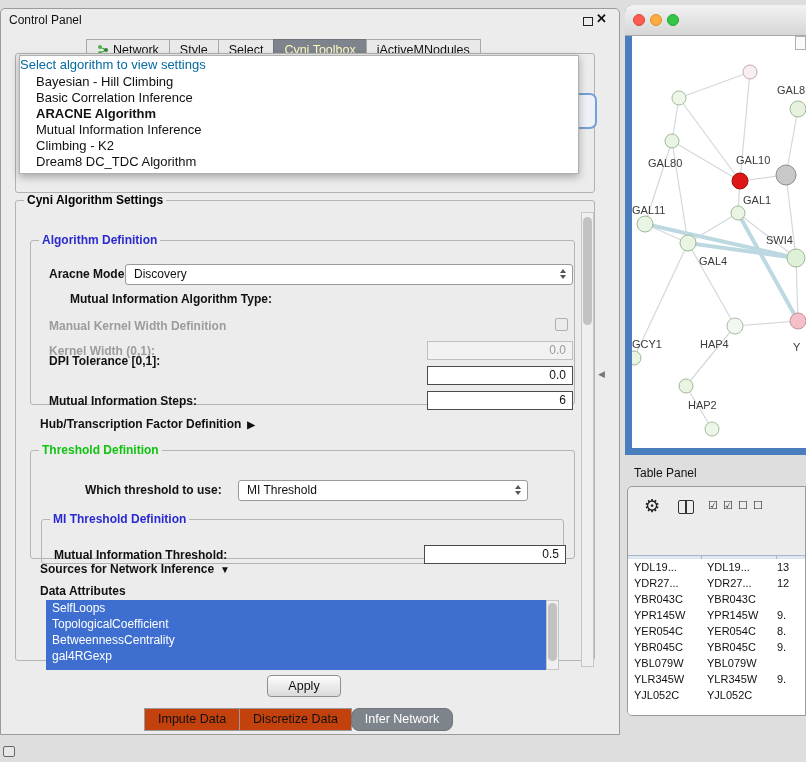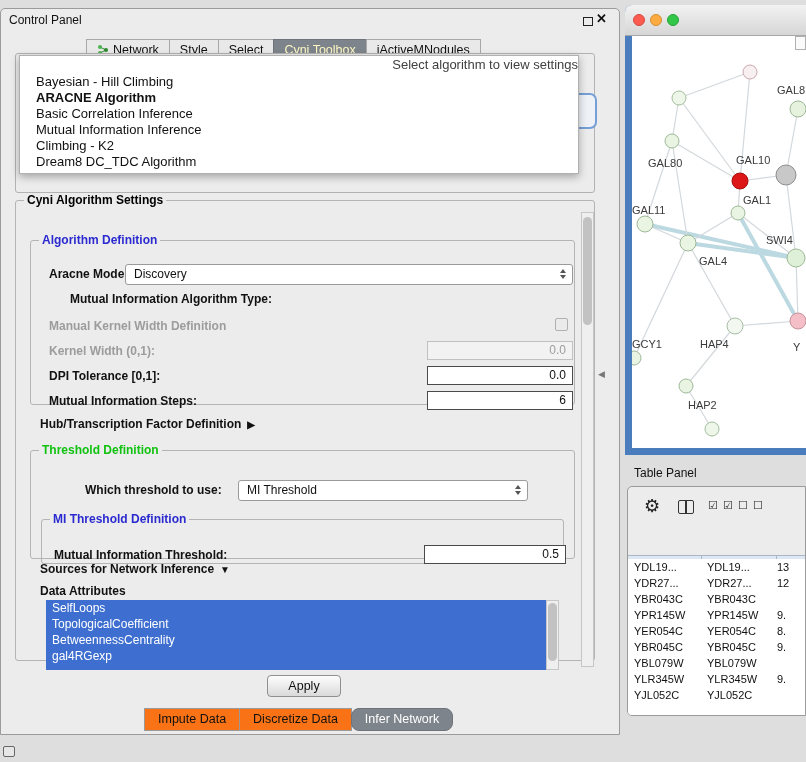--- a/index.html
+++ b/index.html
@@ -18,21 +18,21 @@
        margin-left:-1px;background:#e9e9e9;white-space:nowrap;display:flex;align-items:center;gap:4px;}
   .tab.selected{background:#7e848b;color:#fef9c3;border-color:#6f747a;}
 
   .outer-groupbox{position:absolute;left:14px;top:44px;width:580px;height:140px;
        border:1px solid #b2b2b2;border-radius:3px;background:#ececec;z-index:1;box-sizing:border-box;}
   .partial-combo-btn{position:absolute;left:566px;top:84px;width:30px;height:36px;
        border:2px solid #759fd6;border-radius:7px;background:#eef2f6;z-index:2;box-sizing:border-box;}
 
   .dropdown{position:absolute;left:18px;top:46px;width:558px;background:#fff;
        border:1px solid #b0b0b0;z-index:50;box-shadow:0 3px 8px rgba(0,0,0,.3);font-size:13px;padding-bottom:3px;}
-  .dd-placeholder{text-align:right;color:#404040;height:18px;line-height:18px;}
+  .dd-placeholder{text-align:left;color:#0369a1;height:18px;line-height:18px;}
   .dd-item{height:16px;line-height:16px;padding-left:16px;}
   .dd-item.bold{font-weight:bold;}
 
   fieldset.fs{position:absolute;border:1px solid #b4b4b4;border-radius:3px;padding:0;margin:0;box-sizing:border-box;}
   fieldset.fs legend{margin-left:8px;padding:0 3px;font-size:12px;font-weight:bold;}
   legend.blue{color:#2a2ad0;} legend.green{color:#11c211;} legend.black{color:#000;}
 
   .row-label{position:absolute;font-size:12px;font-weight:bold;white-space:nowrap;}
   .row-label.disabled{color:#9c9c9c;}
   .combo{position:absolute;height:21px;background:#fff;border:1px solid #9a9a9a;border-radius:3px;
@@ -50,21 +50,21 @@
   .tri{font-size:10px;margin-left:6px;}
   .attr-list{position:absolute;left:30px;top:393px;width:500px;height:70px;background:#3d6ed0;overflow:hidden;}
   .attr-item{height:16px;line-height:16px;color:#fff;font-size:12px;padding-left:6px;}
   .vscroll{position:absolute;background:#efefef;border:1px solid #c6c6c6;box-sizing:border-box;}
   .vthumb{position:absolute;left:1px;width:9px;background:#c2c2c2;border-radius:5px;}
 
   .apply-btn{position:absolute;left:266px;top:666px;width:74px;height:22px;border:1px solid #8f8f8f;
        border-radius:4px;background:linear-gradient(#fdfdfd,#dadada);font-size:12.5px;text-align:center;line-height:21px;box-sizing:border-box;}
   .bottom-tabbar{position:absolute;left:144px;top:699px;display:flex;}
   .btab{height:21px;line-height:21px;padding:0 13px;font-size:12.5px;border:1px solid #9a9a9a;
-       margin-left:-1px;background:#f97316;white-space:nowrap;}
+       margin-left:-1px;background:#c2410c;white-space:nowrap;}
   .btab.selected{background:#7e848b;color:#fff;border-color:#6f747a;border-radius:8px;}
   .splitter-arrow{position:absolute;left:597px;top:360px;font-size:9px;color:#777;}
 
   
   .net-window{position:absolute;left:625px;top:5px;width:181px;height:450px;background:#4a7dbe;border-radius:7px 0 0 0;}
   .net-titlebar{position:absolute;left:0;top:0;width:181px;height:30px;
        background:linear-gradient(#f2f2f2,#d6d6d6);border-bottom:1px solid #a8a8a8;border-radius:7px 0 0 0;}
   .light{position:absolute;top:9px;width:12px;height:12px;border-radius:50%;box-sizing:border-box;}
   .light.red{left:8px;background:#fc5b50;border:1px solid #d6473e;}
   .light.yellow{left:25px;background:#fdab40;border:1px solid #d68f2e;}
@@ -128,22 +128,22 @@
         <span>jActiveMNodules</span>
       </div>
   </div>
 
   <div class="outer-groupbox"></div>
   <div class="partial-combo-btn"></div>
 
   <div class="dropdown">
     <div class="dd-placeholder">Select algorithm to view settings</div>
     <div class="dd-item">Bayesian - Hill Climbing</div>
+    <div class="dd-item">Basic Correlation Inference</div>
     <div class="dd-item bold">ARACNE Algorithm</div>
-    <div class="dd-item">Basic Correlation Inference</div>
     <div class="dd-item">Mutual Information Inference</div>
     <div class="dd-item">Climbing - K2</div>
     <div class="dd-item">Dream8 DC_TDC Algorithm</div>
   </div>
 
   <fieldset class="fs" style="left:14px;top:184px;width:580px;height:468px;">
     <legend class="black">Cyni Algorithm Settings</legend>
 
     <fieldset class="fs" style="left:14px;top:26px;width:545px;height:172px;">
       <legend class="blue">Algorithm Definition</legend>
@@ -158,21 +158,21 @@
       </div>
 
       <div class="row-label" style="left:18px;top:45px;padding-left:21px;">Mutual Information Algorithm Type:</div>
 
       <div class="row-label disabled" style="left:18px;top:72px;">Manual Kernel Width Definition</div>
       <div class="checkbox" style="left:524px;top:71px;"></div>
 
       <div class="row-label disabled" style="left:18px;top:97px;">Kernel Width (0,1):</div>
       <div class="tfield disabled" style="left:396px;top:94px;width:146px;">0.0</div>
 
-      <div class="row-label" style="left:18px;top:122px;">DPI Tolerance [0,1]:</div>
+      <div class="row-label" style="left:18px;top:107px;">DPI Tolerance [0,1]:</div>
       <div class="tfield" style="left:396px;top:119px;width:146px;">0.0</div>
 
       <div class="row-label" style="left:18px;top:147px;">Mutual Information Steps:</div>
       <div class="tfield" style="left:396px;top:144px;width:146px;">6</div>
     </fieldset>
 
     <div class="row-label" style="left:24px;top:210px;">
       <span>Hub/Transcription Factor Definition</span><span class="tri">▶</span>
     </div>
 

